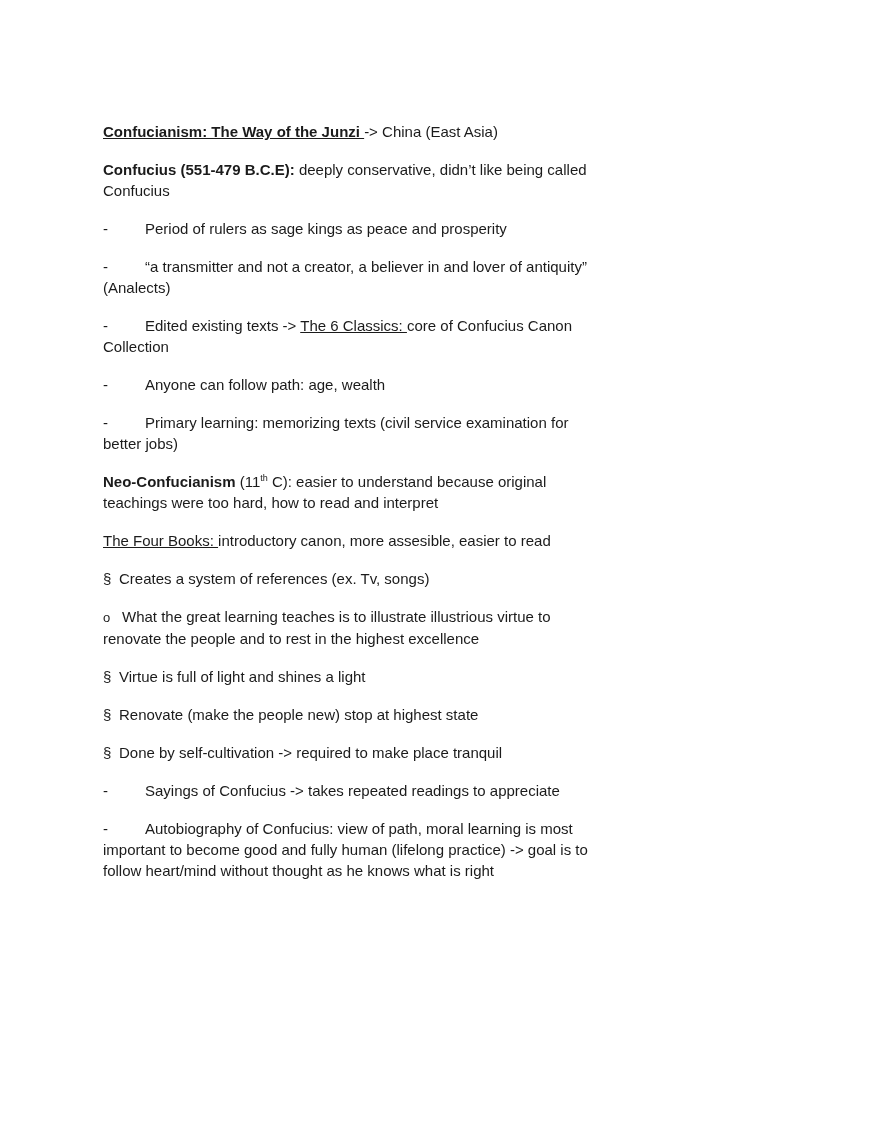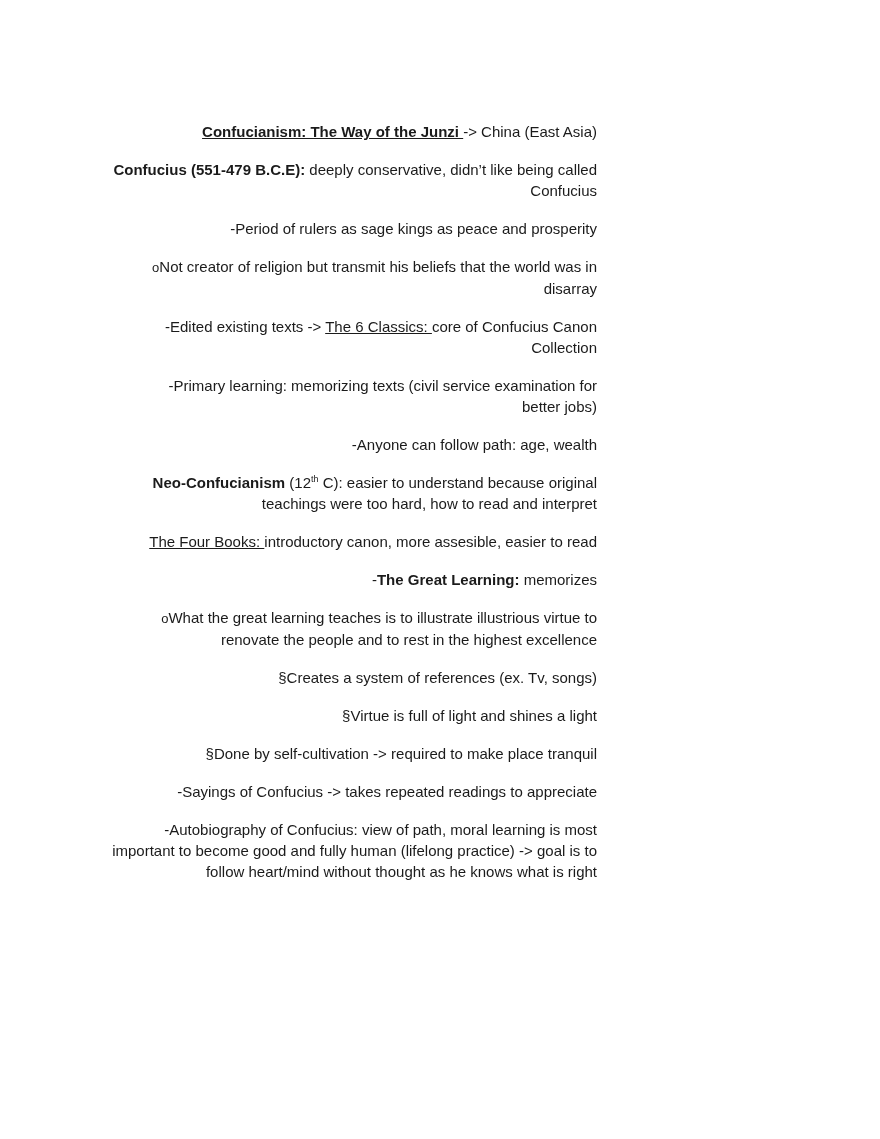--- a/index.html
+++ b/index.html
@@ -12,21 +12,20 @@
     width: 700px;
     height: 1139px;
     background: #ffffff;
     box-sizing: border-box;
     padding: 121px 103px 40px 103px;
     font-family: "Liberation Sans", "DejaVu Sans", sans-serif;
     font-size: 15px;
     line-height: 21px;
     color: #1b1b1b;
     overflow: hidden;
-    text-align: right;
   }
   .para {
     margin: 0 0 17px 0;
   }
   .marker {
     display: inline-block;
     vertical-align: baseline;
   }
   .marker-dash { width: 42px; }
   .marker-circle { width: 19px; font-size: 13px; }
@@ -41,27 +40,27 @@
   }
 </style>
 </head>
 <body>
 
 <div class="page">
   <div>
       <div class="para"><span class="b u">Confucianism: The Way of the Junzi </span><span>-&gt; China (East Asia)</span></div>
       <div class="para"><span class="b">Confucius (551-479 B.C.E):</span><span> deeply conservative, didn’t like being called Confucius</span></div>
       <div class="para"><span class="marker marker-dash">-</span><span>Period of rulers as sage kings as peace and prosperity</span></div>
-      <div class="para"><span class="marker marker-circle">o</span><span>Not creator of religion but transmit his beliefs that the world was in disarray</span></div>
+      <div class="para"><span class="marker marker-dash">-</span><span>“a transmitter and not a creator, a believer in and lover of antiquity” (Analects)</span></div>
       <div class="para"><span class="marker marker-dash">-</span><span>Edited existing texts -&gt; </span><span class="u">The 6 Classics: </span><span>core of Confucius Canon Collection</span></div>
+      <div class="para"><span class="marker marker-dash">-</span><span>Anyone can follow path: age, wealth</span></div>
       <div class="para"><span class="marker marker-dash">-</span><span>Primary learning: memorizing texts (civil service examination for better jobs)</span></div>
-      <div class="para"><span class="marker marker-dash">-</span><span>Anyone can follow path: age, wealth</span></div>
-      <div class="para"><span class="b">Neo-Confucianism</span><span> (12</span><sup class="sup">th</sup><span> C): easier to understand because original teachings were too hard, how to read and interpret</span></div>
+      <div class="para"><span class="b">Neo-Confucianism</span><span> (11</span><sup class="sup">th</sup><span> C): easier to understand because original teachings were too hard, how to read and interpret</span></div>
       <div class="para"><span class="u">The Four Books: </span><span>introductory canon, more assesible, easier to read</span></div>
-      <div class="para"><span class="marker marker-dash">-</span><span class="b">The Great Learning:</span><span> memorizes</span></div>
+      <div class="para"><span class="marker marker-section">§</span><span>Creates a system of references (ex. Tv, songs)</span></div>
       <div class="para"><span class="marker marker-circle">o</span><span>What the great learning teaches is to illustrate illustrious virtue to renovate the people and to rest in the highest excellence</span></div>
-      <div class="para"><span class="marker marker-section">§</span><span>Creates a system of references (ex. Tv, songs)</span></div>
       <div class="para"><span class="marker marker-section">§</span><span>Virtue is full of light and shines a light</span></div>
+      <div class="para"><span class="marker marker-section">§</span><span>Renovate (make the people new) stop at highest state</span></div>
       <div class="para"><span class="marker marker-section">§</span><span>Done by self-cultivation -&gt; required to make place tranquil</span></div>
       <div class="para"><span class="marker marker-dash">-</span><span>Sayings of Confucius -&gt; takes repeated readings to appreciate</span></div>
       <div class="para"><span class="marker marker-dash">-</span><span>Autobiography of Confucius: view of path, moral learning is most important to become good and fully human (lifelong practice) -&gt; goal is to follow heart/mind without thought as he knows what is right</span></div>
     </div>
 </div>
 
 </body></html>

